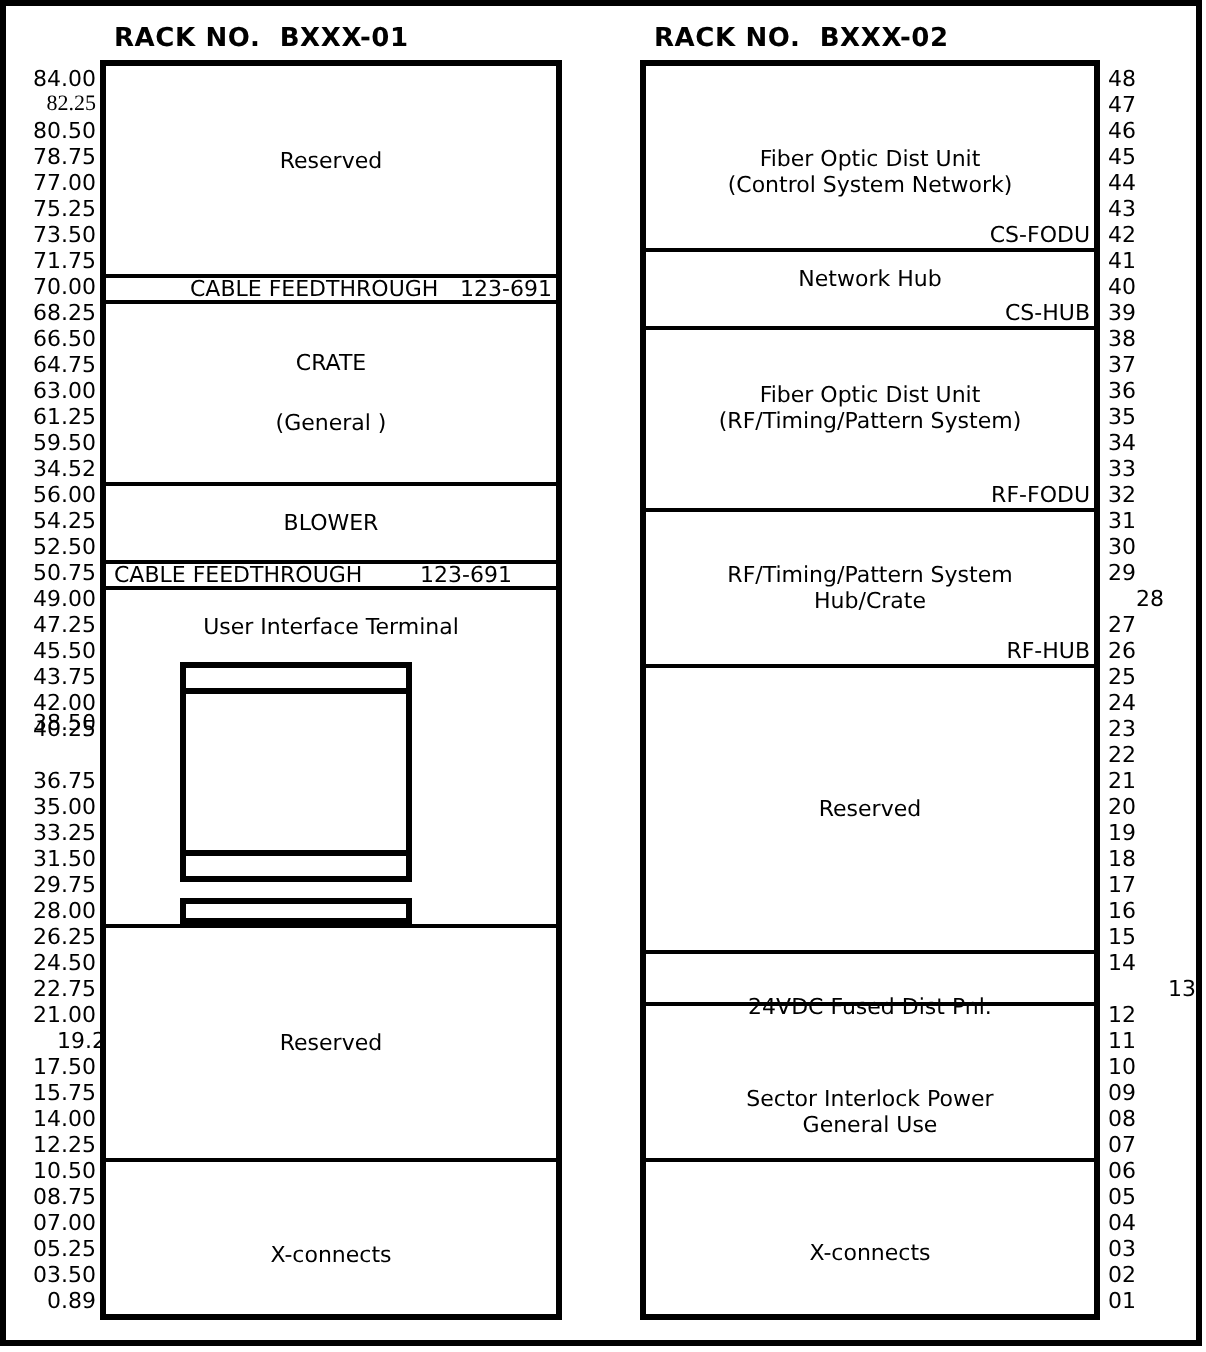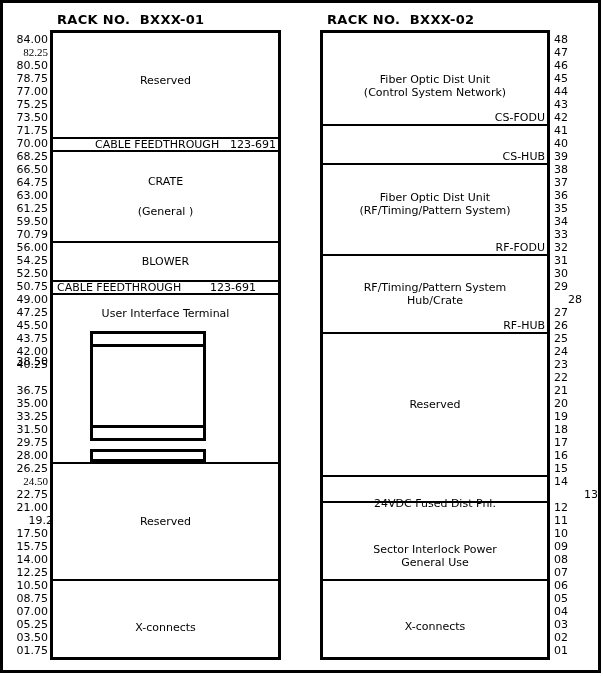--- a/index.html
+++ b/index.html
@@ -85,53 +85,53 @@
     <span class="num" style="top: 65px;">75.25</span>
     <span class="num" style="top: 78px;">73.50</span>
     <span class="num" style="top: 91px;">71.75</span>
     <span class="num" style="top: 104px;">70.00</span>
     <span class="num" style="top: 117px;">68.25</span>
     <span class="num" style="top: 130px;">66.50</span>
     <span class="num" style="top: 143px;">64.75</span>
     <span class="num" style="top: 156px;">63.00</span>
     <span class="num" style="top: 169px;">61.25</span>
     <span class="num" style="top: 182px;">59.50</span>
-    <span class="num" style="top: 195px;">70.79</span>
+    <span class="num" style="top: 195px;">34.52</span>
     <span class="num" style="top: 208px;">56.00</span>
     <span class="num" style="top: 221px;">54.25</span>
     <span class="num" style="top: 234px;">52.50</span>
     <span class="num" style="top: 247px;">50.75</span>
     <span class="num" style="top: 260px;">49.00</span>
     <span class="num" style="top: 273px;">47.25</span>
     <span class="num" style="top: 286px;">45.50</span>
     <span class="num" style="top: 299px;">43.75</span>
     <span class="num" style="top: 312px;">42.00</span>
     <span class="num" style="top: 325px;">40.25</span>
     <span class="num" style="top: 322px;">38.50</span>
     <span class="num" style="top: 351px;">36.75</span>
     <span class="num" style="top: 364px;">35.00</span>
     <span class="num" style="top: 377px;">33.25</span>
     <span class="num" style="top: 390px;">31.50</span>
     <span class="num" style="top: 403px;">29.75</span>
     <span class="num" style="top: 416px;">28.00</span>
     <span class="num" style="top: 429px;">26.25</span>
-    <span class="num" style="top: 442px; font-family: Liberation Serif, serif;">24.50</span>
+    <span class="num" style="top: 442px;">24.50</span>
     <span class="num" style="top: 455px;">22.75</span>
     <span class="num" style="top: 468px;">21.00</span>
     <span class="num" style="top: 481px; padding-left: 12px;">19.25</span>
     <span class="num" style="top: 494px;">17.50</span>
     <span class="num" style="top: 507px;">15.75</span>
     <span class="num" style="top: 520px;">14.00</span>
     <span class="num" style="top: 533px;">12.25</span>
     <span class="num" style="top: 546px;">10.50</span>
     <span class="num" style="top: 559px;">08.75</span>
     <span class="num" style="top: 572px;">07.00</span>
     <span class="num" style="top: 585px;">05.25</span>
     <span class="num" style="top: 598px;">03.50</span>
-    <span class="num" style="top: 611px;">01.75</span>
+    <span class="num" style="top: 611px;">0.89</span>
   </div>
 <div class="numcol" id="r-nums">
     <span class="num" style="top: 0px;">48</span>
     <span class="num" style="top: 13px;">47</span>
     <span class="num" style="top: 26px;">46</span>
     <span class="num" style="top: 39px;">45</span>
     <span class="num" style="top: 52px;">44</span>
     <span class="num" style="top: 65px;">43</span>
     <span class="num" style="top: 78px;">42</span>
     <span class="num" style="top: 91px;">41</span>
@@ -213,20 +213,21 @@
   </div>
 </div>
 
 <div class="rack rack-right">
   <div class="sec first" style="top:0;height:91px">
     <div class="lbl ny-7">Fiber Optic Dist Unit
 (Control System Network)</div>
     <span class="tag">CS-FODU</span>
   </div>
   <div class="sec" style="top:91px;height:39px">
+    <div class="lbl ny-m5">Network Hub</div>
     <span class="tag">CS-HUB</span>
   </div>
   <div class="sec" style="top:130px;height:91px">
     <div class="lbl ny-m6">Fiber Optic Dist Unit
 (RF/Timing/Pattern System)</div>
     <span class="tag">RF-FODU</span>
   </div>
   <div class="sec" style="top:221px;height:78px">
     <div class="lbl">RF/Timing/Pattern System
 Hub/Crate</div>

